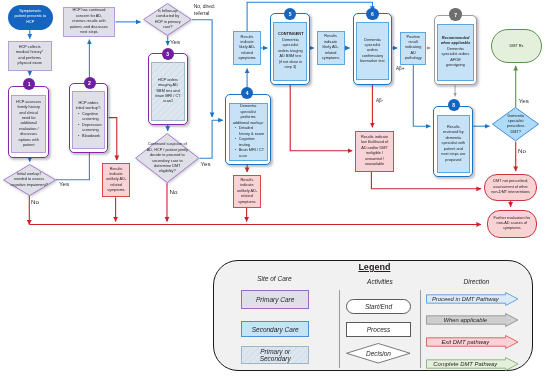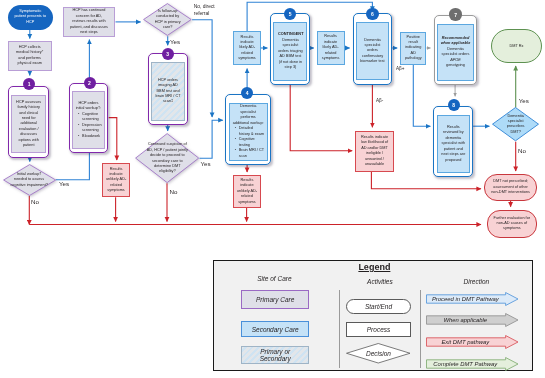--- a/index.html
+++ b/index.html
@@ -309,21 +309,21 @@
 <div class="lbl" style="left:518px;top:147px;">No</div>
 
 <div class="node exitr" style="left:484.4px;top:174.4px;width:52.4px;height:26.2px;">
   <div class="txt">DMT not prescribed; assessment of other non-DMT interventions</div>
 </div>
 
 <div class="node exitr" style="left:486.8px;top:209.9px;width:50.1px;height:27.7px;">
   <div class="txt">Further evaluation for non-AD causes of symptoms</div>
 </div>
 
-<div id="legend" style="left:212.9px;top:259.5px;width:320.3px;height:111.9px;">
+<div id="legend" style="left:212.9px;top:259.5px;width:320.3px;height:111.9px;border-radius:25px;">
   <div class="ttl" style="left:112.5px;top:1.2px;width:96px;">Legend</div>
   <div class="hdr" style="left:4px;top:14.5px;width:113px;">Site of Care</div>
   <div class="hdr" style="left:126.5px;top:17.2px;width:79px;">Activities</div>
   <div class="hdr" style="left:207.5px;top:17.2px;width:110px;">Direction</div>
   <div class="sep" style="left:125.6px;top:29.7px;height:78.2px;"></div>
   <div class="sep" style="left:205.7px;top:29.7px;height:78.2px;"></div>
   <div id="legend-sites">
         <div class="lgbox pcL" style="left: 27.4px; top: 29.7px; width: 67.8px; height: 18.4px;">Primary Care</div>
         <div class="lgbox scL" style="left: 27.4px; top: 60.6px; width: 67.8px; height: 16.3px;">Secondary Care</div>
         <div class="lgbox bothL" style="left: 27.4px; top: 85.7px; width: 67.8px; height: 18.1px;">Primary or

